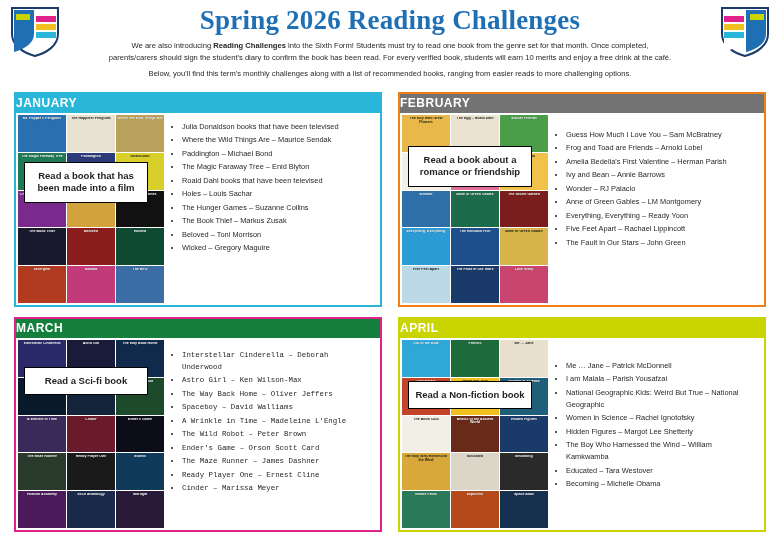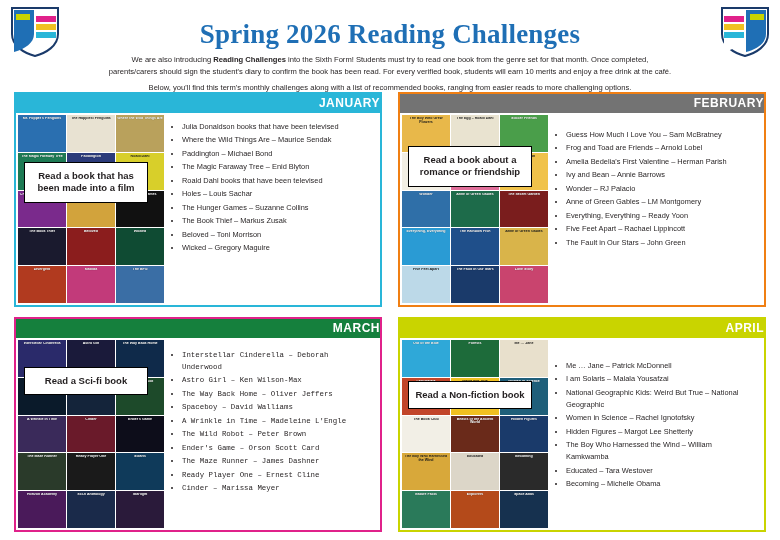--- a/index.html
+++ b/index.html
@@ -12,21 +12,21 @@
   .page{position:relative;width:780px;height:540px;}
 
   
   .header{position:relative;height:92px;}
   .title{
     text-align:center;
     font-family:"Liberation Serif", serif;
     font-size:27px;
     font-weight:bold;
     color:#1f6fb5;
-    padding-top:19px;
+    padding-top:5px;
     letter-spacing:.2px;
   }
   .intro{
     margin:4px auto 0;
     width:700px;
     text-align:center;
     font-size:7.6px;
     line-height:1.45;
     color:#231f20;
   }
@@ -44,21 +44,21 @@
   .grid{
     position:absolute;top:92px;left:14px;
     width:752px;
     display:grid;
     grid-template-columns:368px 368px;
     grid-template-rows:215px 215px;
     gap:10px 16px;
   }
   .card{position:relative;border:2px solid #000;box-sizing:border-box;background:#fff;}
   .card .band{
-    height:19px;line-height:19px;text-align:right;
+    height:19px;line-height:19px;text-align:left;
     font-size:12px;font-weight:bold;color:#ffffff;
     letter-spacing:.5px;
   }
   .card.jan{border-color:#29b6d8;}
   .card.jan .band{background:#29b6d8;}
   .card.feb{border-color:#f07f13;}
   .card.feb .band{background:#737373;}
   .card.mar{border-color:#e0218a;}
   .card.mar .band{background:#15803d;}
   .card.apr{border-color:#c9d400;}
@@ -401,21 +401,21 @@
             <div class="cov" style="background: rgb(180, 74, 26);">
               <div class="cap">Explorers</div>
             </div>
             <div class="cov" style="background: rgb(22, 49, 79);">
               <div class="cap">Space Atlas</div>
             </div>
           </div>
         <div class="challenge">Read a Non-fiction book</div>
         <ul class="list" id="list-3">
             <li>Me … Jane – Patrick McDonnell</li>
-            <li>I am Solaris – Malala Yousafzai</li>
+            <li>I am Malala – Parish Yousafzai</li>
             <li>National Geographic Kids: Weird But True – National Geographic</li>
             <li>Women in Science – Rachel Ignotofsky</li>
             <li>Hidden Figures – Margot Lee Shetterly</li>
             <li>The Boy Who Harnessed the Wind – William Kamkwamba</li>
             <li>Educated – Tara Westover</li>
             <li>Becoming – Michelle Obama</li>
           </ul>
       </div>
     </div>
 

